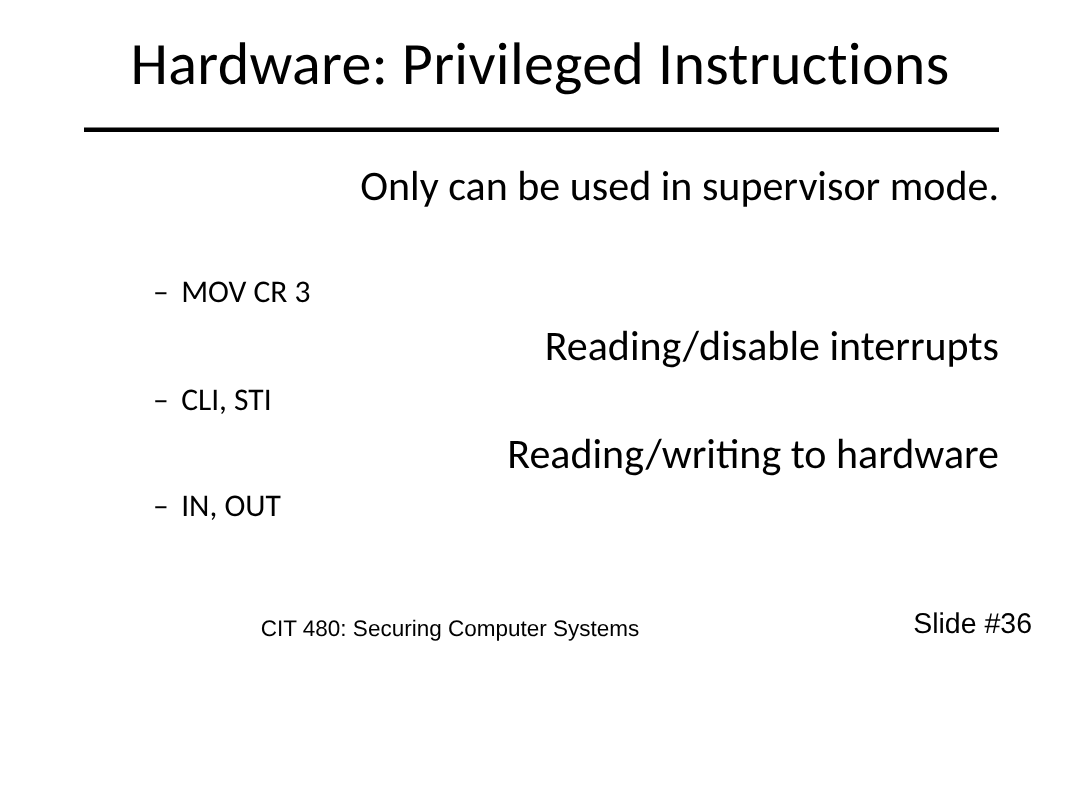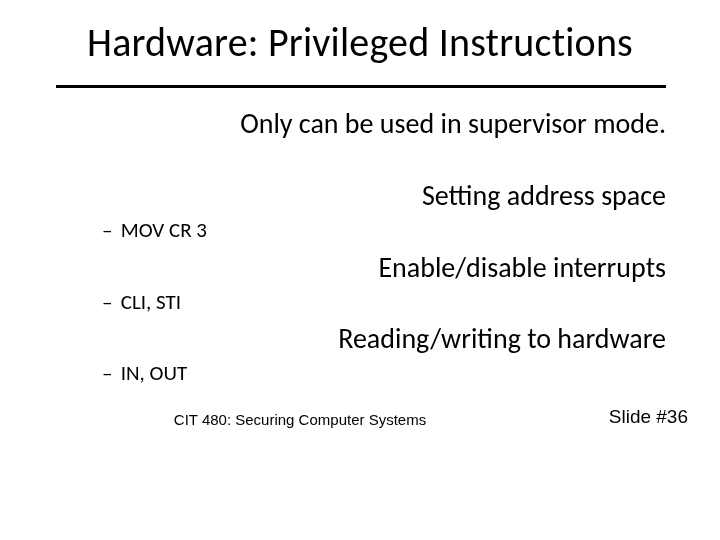--- a/index.html
+++ b/index.html
@@ -89,27 +89,26 @@
 
   <div class="title">Hardware: Privileged Instructions</div>
   <div class="title-rule"></div>
 
   <div class="body">
 
     <p class="lvl1">Only can be used in supervisor mode.</p>
 
     <div class="gap"></div>
 
-    <p class="lvl1">Setting address space</p>
     <p class="lvl2">
       <span class="dash">–</span>
       <span>MOV CR 3</span>
     </p>
 
-    <p class="lvl1">Enable/disable interrupts</p>
+    <p class="lvl1">Reading/disable interrupts</p>
     <p class="lvl2">
       <span class="dash">–</span>
       <span>CLI, STI</span>
     </p>
 
     <p class="lvl1">Reading/writing to hardware</p>
     <p class="lvl2">
       <span class="dash">–</span>
       <span>IN, OUT</span>
     </p>

